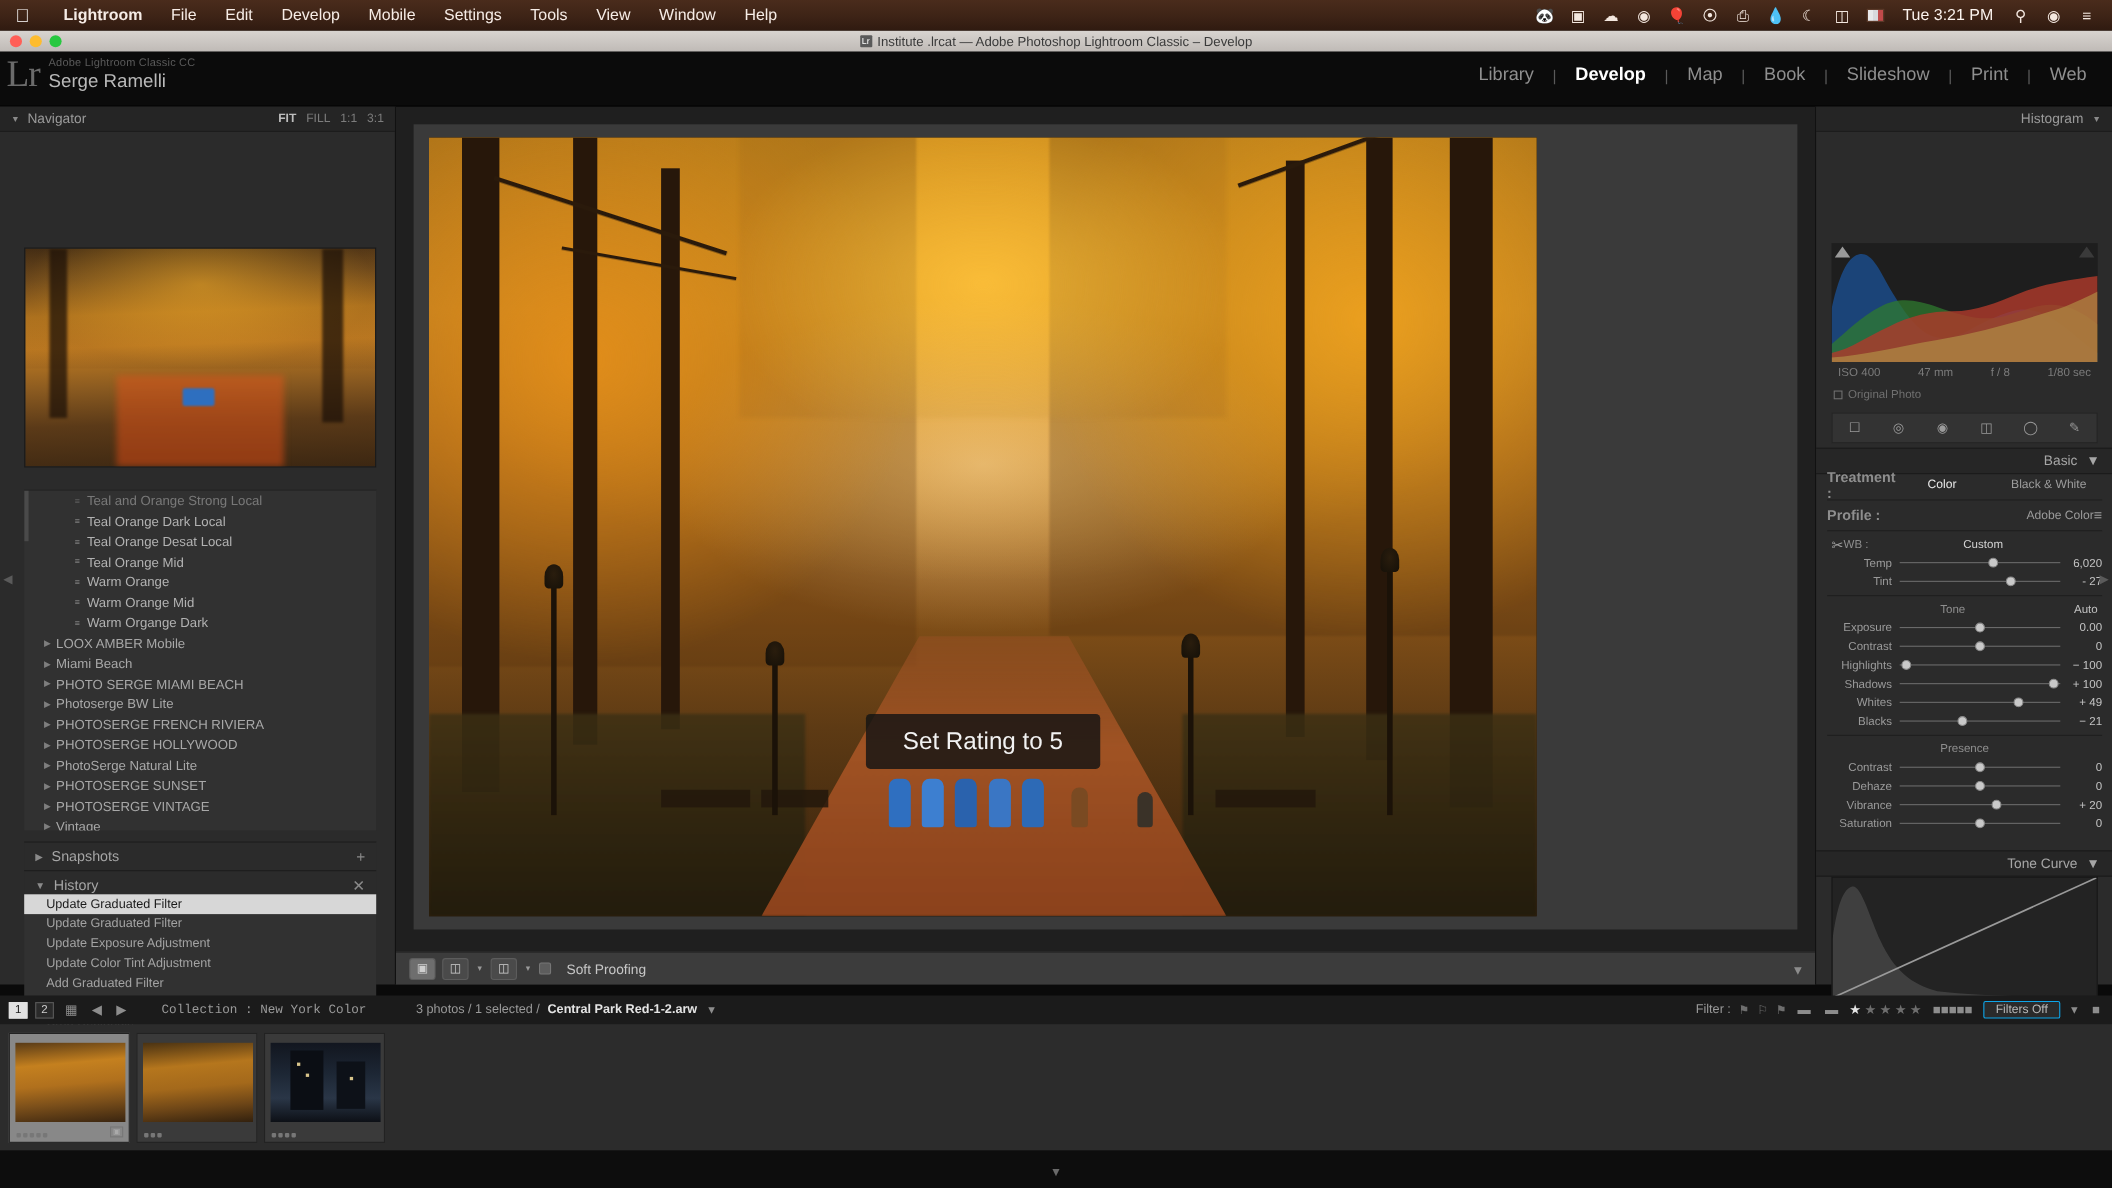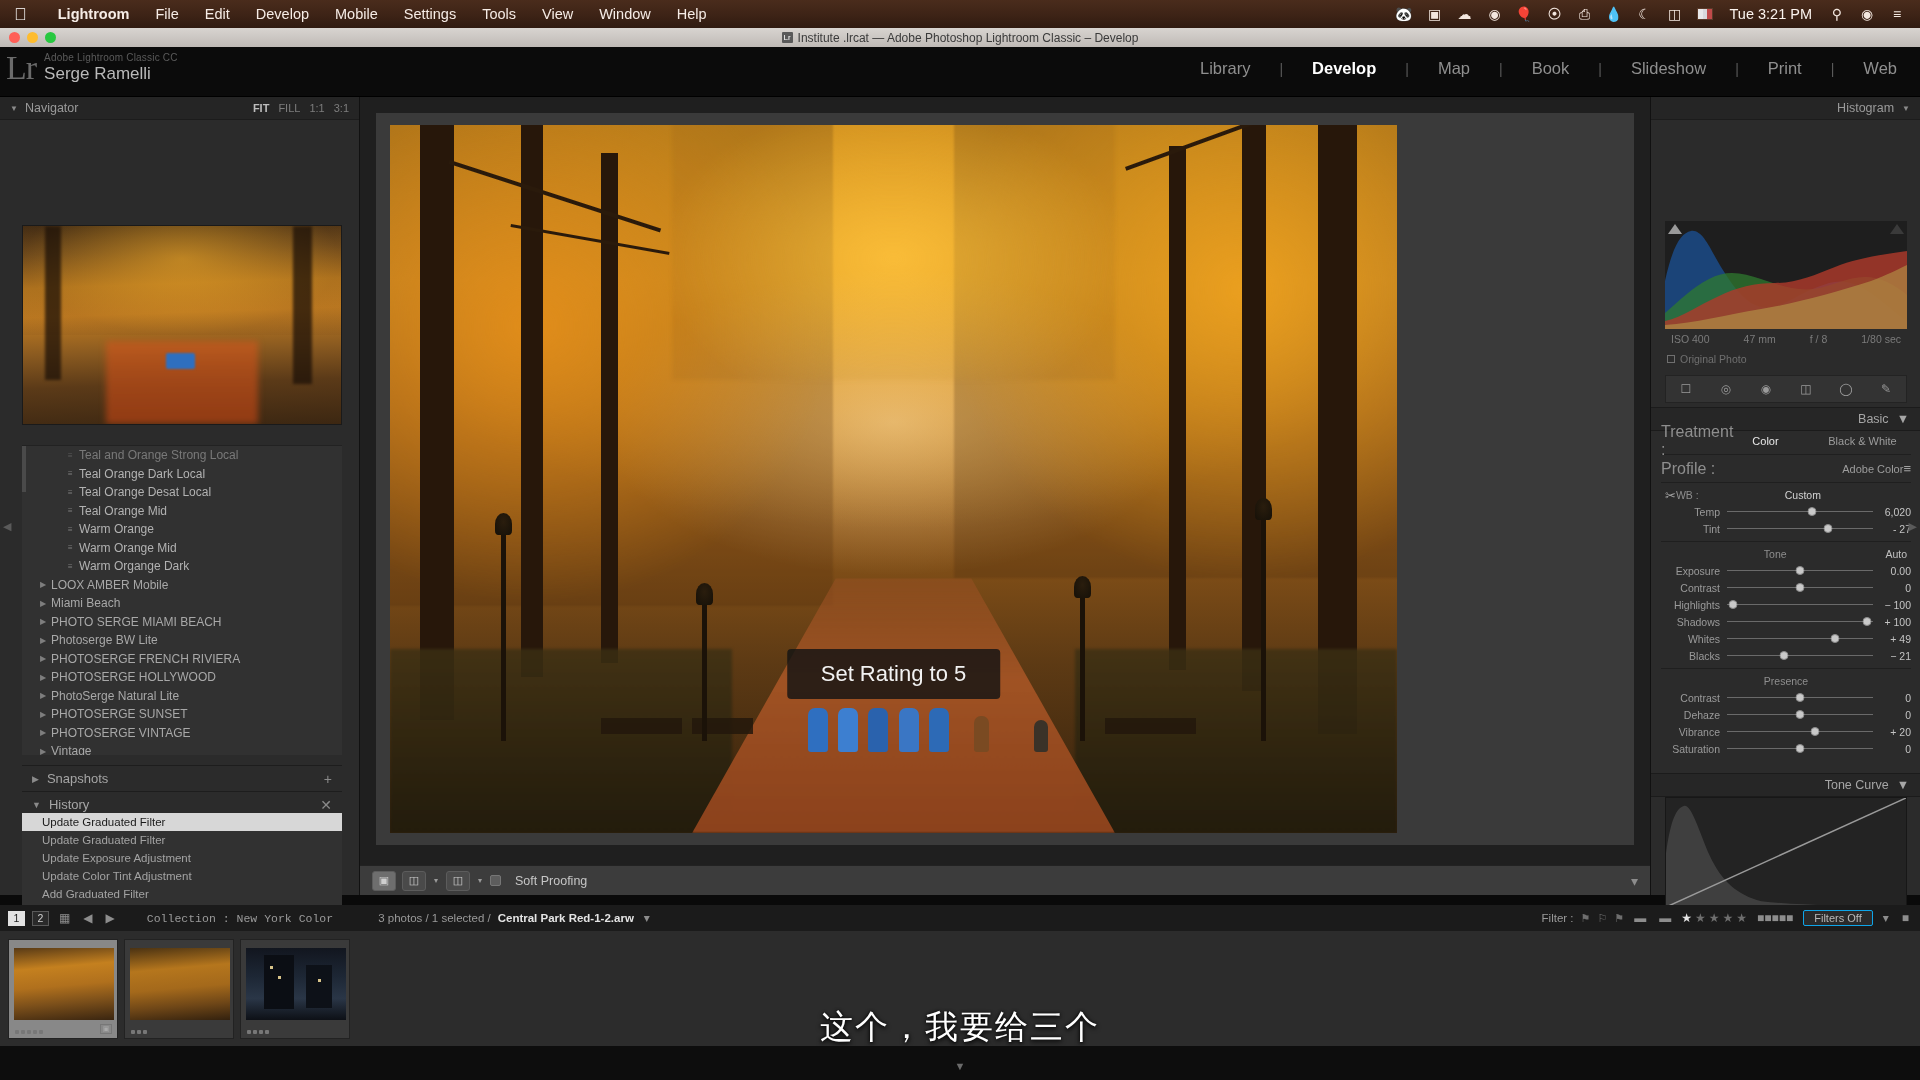--- a/index.html
+++ b/index.html
@@ -52,21 +52,21 @@
     position:absolute; left:0; top:47px; width:1920px; height:50px;
     background:#0b0b0b; border-bottom:1px solid #000;
   }
   .identity { position:absolute; left:6px; top:4px; display:flex; align-items:flex-end; }
   .lr-logo { font-size:34px; color:#6b6b6b; font-weight:300; letter-spacing:-1px; line-height:34px;
     font-family:"Liberation Serif", serif; padding-right:8px; }
   .id-text { display:flex; flex-direction:column; padding-bottom:2px; }
   .id-sub { font-size:10px; color:#5b5b5b; letter-spacing:0.2px; line-height:12px; }
   .id-name { font-size:17px; color:#b9b9b9; line-height:19px; }
 
-  .modules { position:absolute; right:10px; top:12px; display:flex; align-items:center; gap:16px; }
+  .modules { position:absolute; right:10px; top:12px; display:flex; align-items:center; gap:4px; }
   .mod { font-size:16.5px; color:#8f8f8f; padding:0 13px; white-space:nowrap; }
   .mod.active { color:#ffffff; font-weight:bold; }
   .mod-sep { color:#5a5a5a; font-size:14px; }
 
   
   .leftpanel {
     position:absolute; left:0; top:97px; width:360px; height:798px;
     background:#2b2b2b; border-right:1px solid #111;
   }
   .panel-header {
@@ -215,21 +215,21 @@
   .basic-body { position:absolute; left:10px; top:334px; width:250px; }
   .row { display:flex; align-items:center; height:17px; font-size:11px; color:#9e9e9e; }
   .row .lab { width:66px; text-align:right; padding-right:7px; color:#9a9a9a; font-size:10.5px; }
   .row .track { position:relative; flex:1; height:14px; }
   .row .track .line { position:absolute; left:0; right:0; top:6.5px; height:1px; background:#6a6a6a; }
   .row .track .knob { position:absolute; top:2px; width:9px; height:9px; background:#c9c9c9;
     border-radius:50%; border:1px solid #8a8a8a; transform:translateX(-50%); }
   .row .val { width:38px; text-align:right; color:#c4c4c4; font-size:10.5px; }
 
   .treat-row { display:flex; align-items:center; height:19px; font-size:11px; color:#9a9a9a; }
-  .treat-row .t-lab { width:56px; font-size:16px; color:#8e8e8e; }
+  .treat-row .t-lab { width:56px; font-size:13px; color:#8e8e8e;font-weight:bold; }
   .treat-row .t-opt { flex:1; text-align:center; font-size:11px; color:#9c9c9c; }
   .treat-row .t-opt.active { color:#e8e8e8; }
   .divline { height:1px; background:#1f1f1f; margin:4px 0; }
   .sub-head { display:flex; align-items:center; justify-content:space-between; height:16px;
     color:#8e8e8e; font-size:10.5px; padding:0 4px; }
   .sub-head .center-lbl { flex:1; text-align:center; }
   .eyedrop { font-size:13px; color:#a0a0a0; }
 
   .tonecurve-box { position:absolute; left:14px; top:700px; width:242px; height:110px; background:#232323; border:1px solid #171717; }
   .tc-curve { position:absolute; inset:0; }
@@ -788,19 +788,18 @@
       </div>
       <div class="thumb-dots">
         <i class="tdot"></i>
           <i class="tdot"></i>
           <i class="tdot"></i>
           <i class="tdot"></i>
       </div>
     </div>
   </div>
 
-  <div class="subtitle">这个，我要给三个</div>
   <div class="bottom-strip"></div>
   <div class="bottom-arrow">▼</div>
   <div class="edge-arrow" style="left:3px;top:520px;">◀</div>
   <div class="edge-arrow" style="right:3px;top:520px;">▶</div>
 
 </div>
 
 </body></html>

